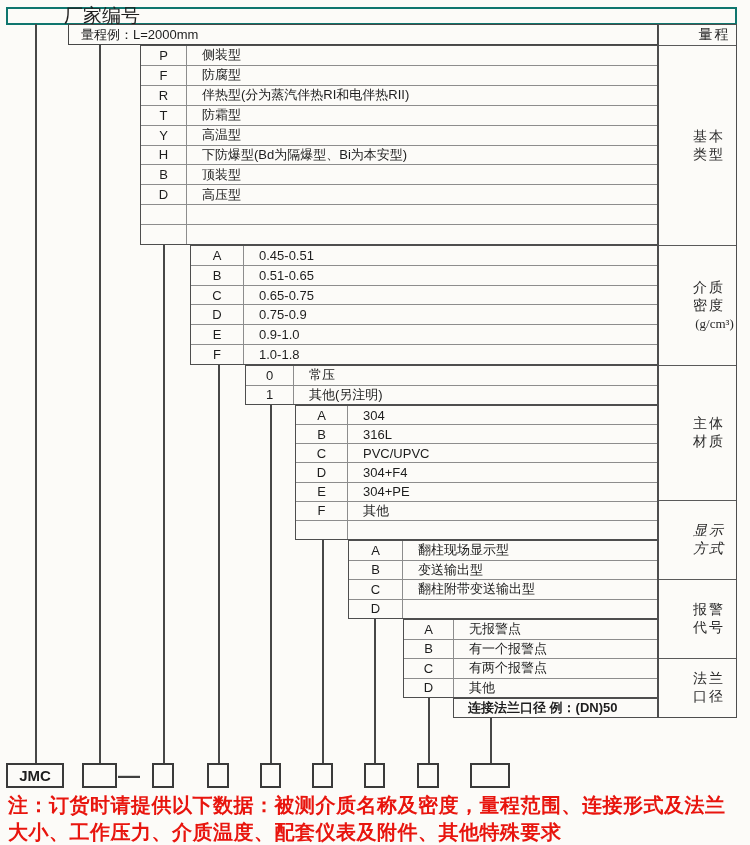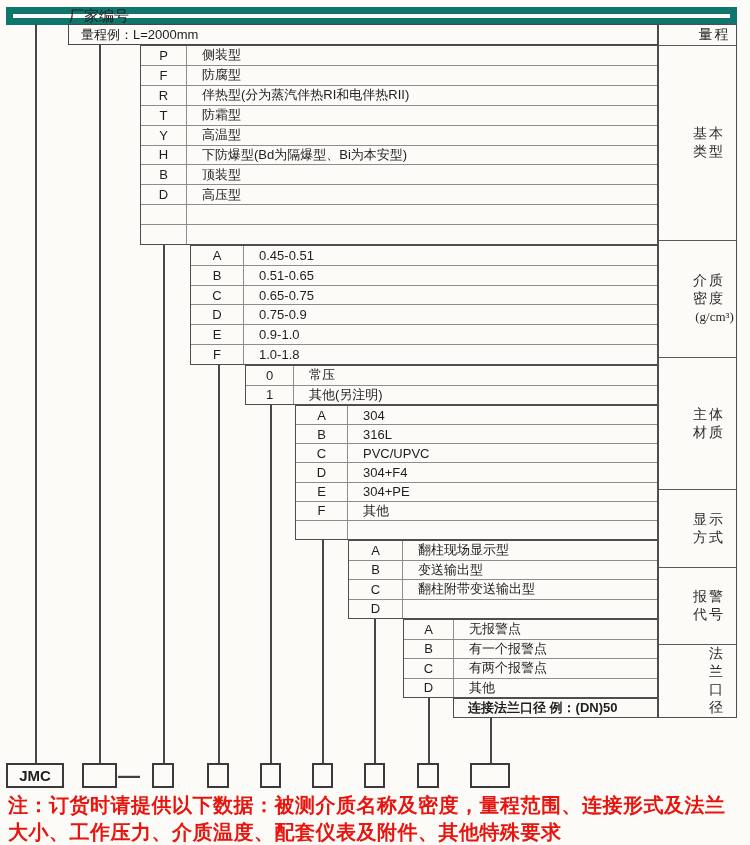--- a/index.html
+++ b/index.html
@@ -7,23 +7,23 @@
     position:relative;
     width:750px;height:845px;
     background:#fcfbf8;
     font-family:"Liberation Sans","DejaVu Sans",sans-serif;
     color:#1d1d1d;
     overflow:hidden;
   }
   .abs{position:absolute;box-sizing:border-box;}
   
   .hdr-box{
-    border:7px solid #0f766e;
+    border:2px solid #0f766e;
     display:flex;align-items:center;
-    font-size:15px;
+    font-size:19px;
   }
   .range-box{
     border:1px solid #474747;
     display:flex;align-items:center;
     font-size:13px;
   }
   
   .tbl{
     position:absolute;box-sizing:border-box;
     border:1px solid #4e4e4e;
@@ -102,27 +102,27 @@
     <div class="label-sec" style="height:200px;">
       <span>基本类型</span>
     </div>
     <div class="label-sec" style="height:120px;">
       <span>介质密度</span>
       <span class="unit">(g/cm³)</span>
     </div>
     <div class="label-sec" style="height:135px;">
       <span>主体材质</span>
     </div>
-    <div class="label-sec" style="height:79px;">
+    <div class="label-sec" style="height:79px;font-style:italic;">
       <span>显示方式</span>
     </div>
     <div class="label-sec" style="height:79px;">
       <span>报警代号</span>
     </div>
-    <div class="label-sec" style="flex:1;margin-left:16px;">
+    <div class="label-sec" style="flex:1;">
       <span>法兰口径</span>
     </div>
   </div>
 
   <div class="tbl" style="left:140px;top:45px;width:518px;height:200px;">
     <div class="row">
         <div class="code" style="width:46px;">P</div>
         <div class="desc">侧装型</div>
       </div>
     <div class="row">

